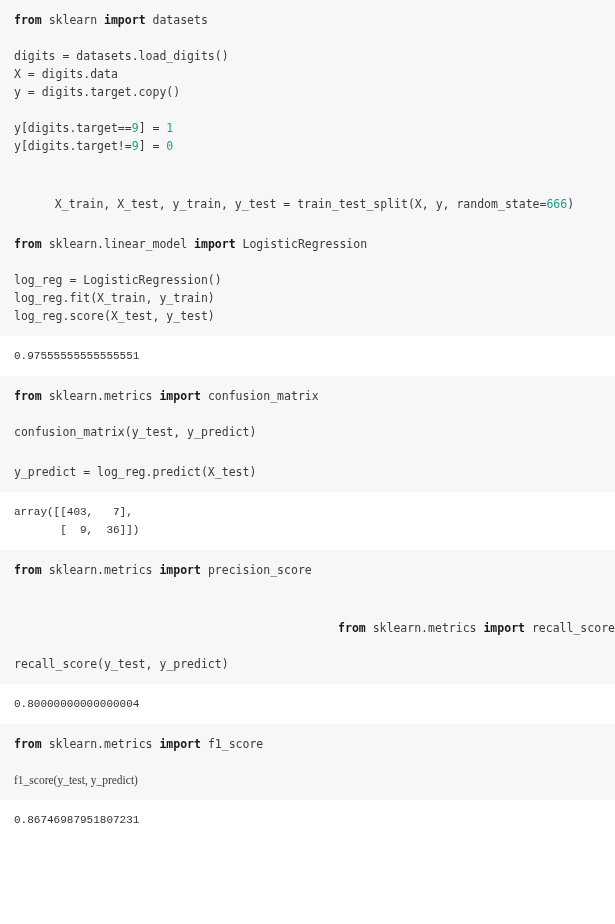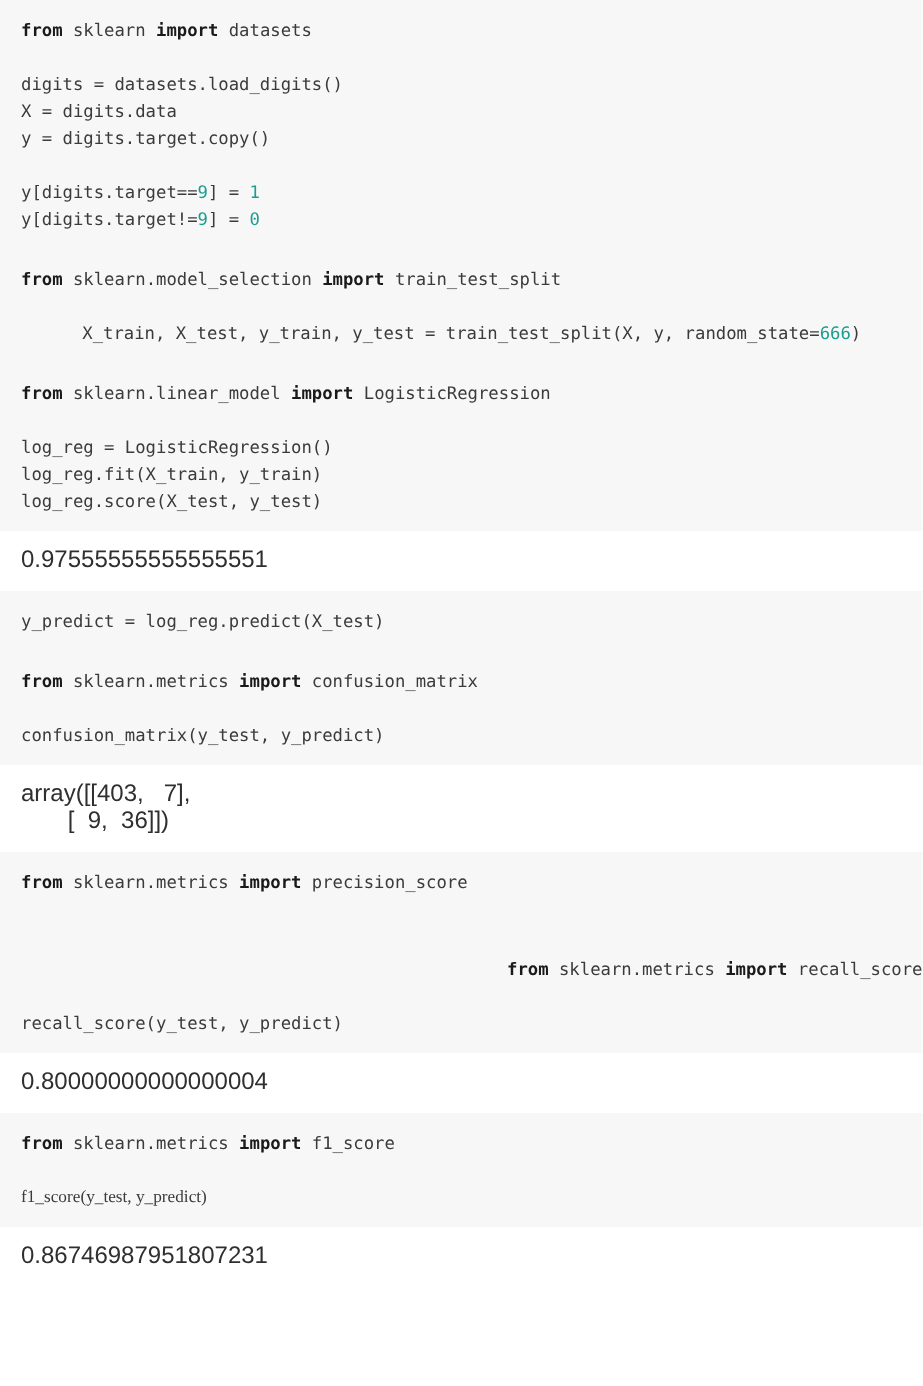--- a/index.html
+++ b/index.html
@@ -38,22 +38,22 @@
     font-family: "DejaVu Sans Mono", "Liberation Mono", monospace;
     font-size: 11.5px;
     line-height: 18px;
     color: #3b3b3b;
     white-space: pre;
     letter-spacing: 0px;
   }
   pre.out {
     margin: 0;
     padding: 0;
-    font-family: Liberation Sans, sans-serif;
-    font-size: 16px;
+    font-family: Liberation Mono, monospace;
+    font-size: 11px;
     line-height: 18px;
     color: #2f2f2f;
     white-space: pre;
   }
   .kw {
     font-weight: bold;
     color: #1a1a1a;
     margin-top: 35px;
   }
   .num {
@@ -68,41 +68,41 @@
 <body>
 
 <div id="notebook">
     <div class="cell code">
       <div class="cell-inner">
         <pre class="src"><span style="display: block;"><span class="kw">from </span><span>sklearn </span><span class="kw">import </span><span>datasets</span></span><span class="blank"></span><span style="display: block;"><span>digits = datasets.load_digits()</span></span><span style="display: block;"><span>X = digits.data</span></span><span style="display: block;"><span>y = digits.target.copy()</span></span><span class="blank"></span><span style="display: block;"><span>y[digits.target==</span><span class="num">9</span><span>] = </span><span class="num">1</span></span><span style="display: block;"><span>y[digits.target!=</span><span class="num">9</span><span>] = </span><span class="num">0</span></span></pre>
       </div>
     </div>
     <div class="cell code">
       <div class="cell-inner">
-        <pre class="src"><span style="display: block;"><span class="kw">from </span><span>sklearn.model_selection </span><span class="kw">import </span><span>train_test_split</span></span><span class="blank"></span><span style="display: block; text-align: center;"><span>X_train, X_test, y_train, y_test = train_test_split(X, y, random_state=</span><span class="num">666</span><span>)</span></span></pre>
+        <pre class="src"><span class="blank"></span><span style="display: block; text-align: center;"><span>X_train, X_test, y_train, y_test = train_test_split(X, y, random_state=</span><span class="num">666</span><span>)</span></span></pre>
       </div>
     </div>
     <div class="cell code">
       <div class="cell-inner">
         <pre class="src"><span style="display: block;"><span class="kw">from </span><span>sklearn.linear_model </span><span class="kw">import </span><span>LogisticRegression</span></span><span class="blank"></span><span style="display: block;"><span>log_reg = LogisticRegression()</span></span><span style="display: block;"><span>log_reg.fit(X_train, y_train)</span></span><span style="display: block;"><span>log_reg.score(X_test, y_test)</span></span></pre>
       </div>
     </div>
     <div class="cell output">
       <div class="cell-inner">
         <pre class="out">0.97555555555555551</pre>
       </div>
     </div>
     <div class="cell code">
       <div class="cell-inner">
-        <pre class="src"><span style="display: block;"><span>y_predict = log_reg.predict(X_test)</span></span></pre>
+        <pre class="src"><span style="display: block;"><span class="kw">from </span><span>sklearn.metrics </span><span class="kw">import </span><span>confusion_matrix</span></span><span class="blank"></span><span style="display: block;"><span>confusion_matrix(y_test, y_predict)</span></span></pre>
       </div>
     </div>
     <div class="cell code">
       <div class="cell-inner">
-        <pre class="src"><span style="display: block;"><span class="kw">from </span><span>sklearn.metrics </span><span class="kw">import </span><span>confusion_matrix</span></span><span class="blank"></span><span style="display: block;"><span>confusion_matrix(y_test, y_predict)</span></span></pre>
+        <pre class="src"><span style="display: block;"><span>y_predict = log_reg.predict(X_test)</span></span></pre>
       </div>
     </div>
     <div class="cell output">
       <div class="cell-inner">
         <pre class="out">array([[403,   7],
        [  9,  36]])</pre>
       </div>
     </div>
     <div class="cell code">
       <div class="cell-inner">

